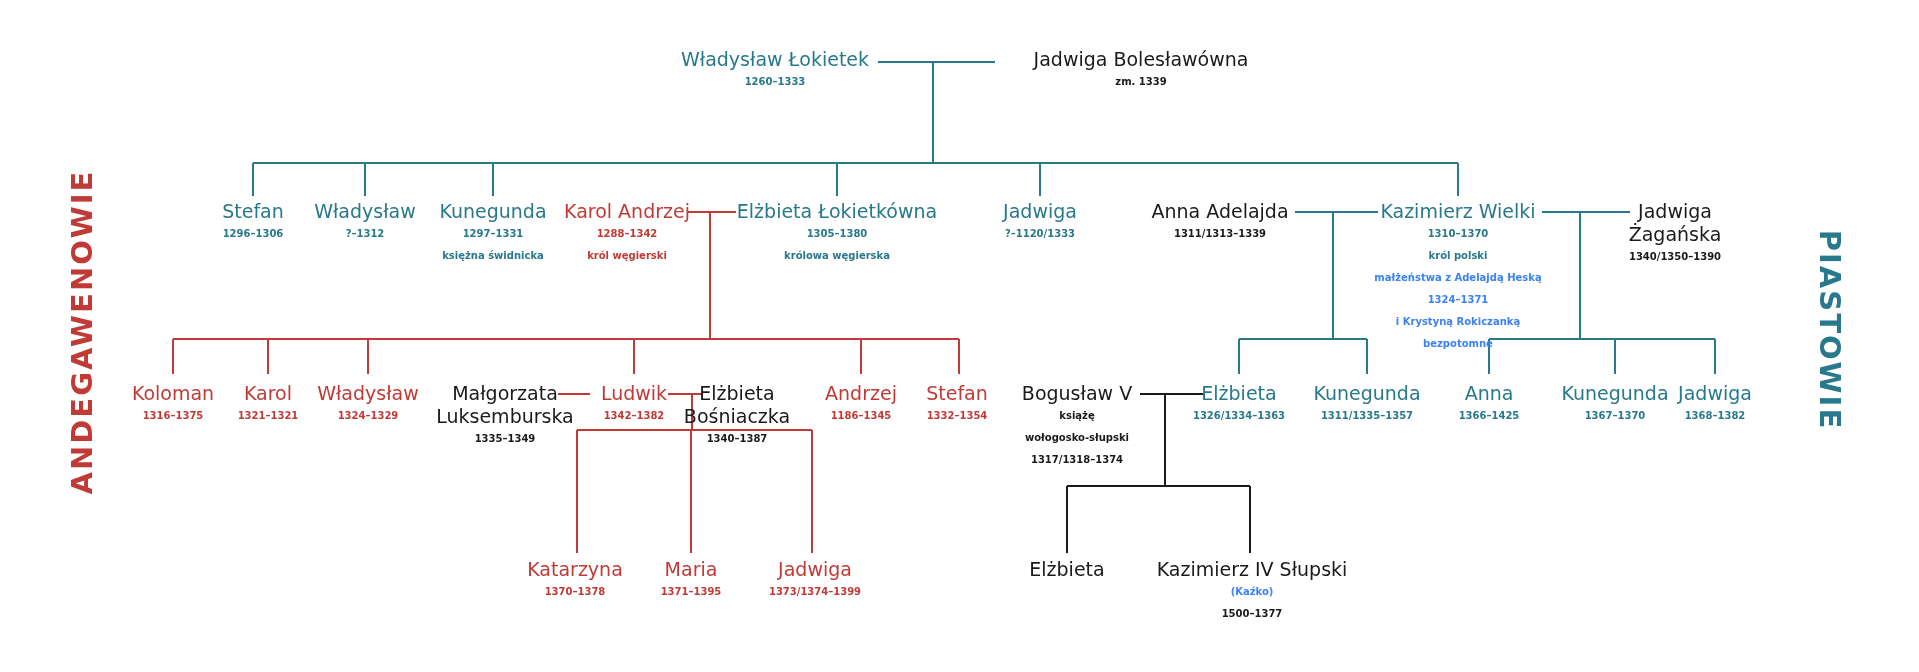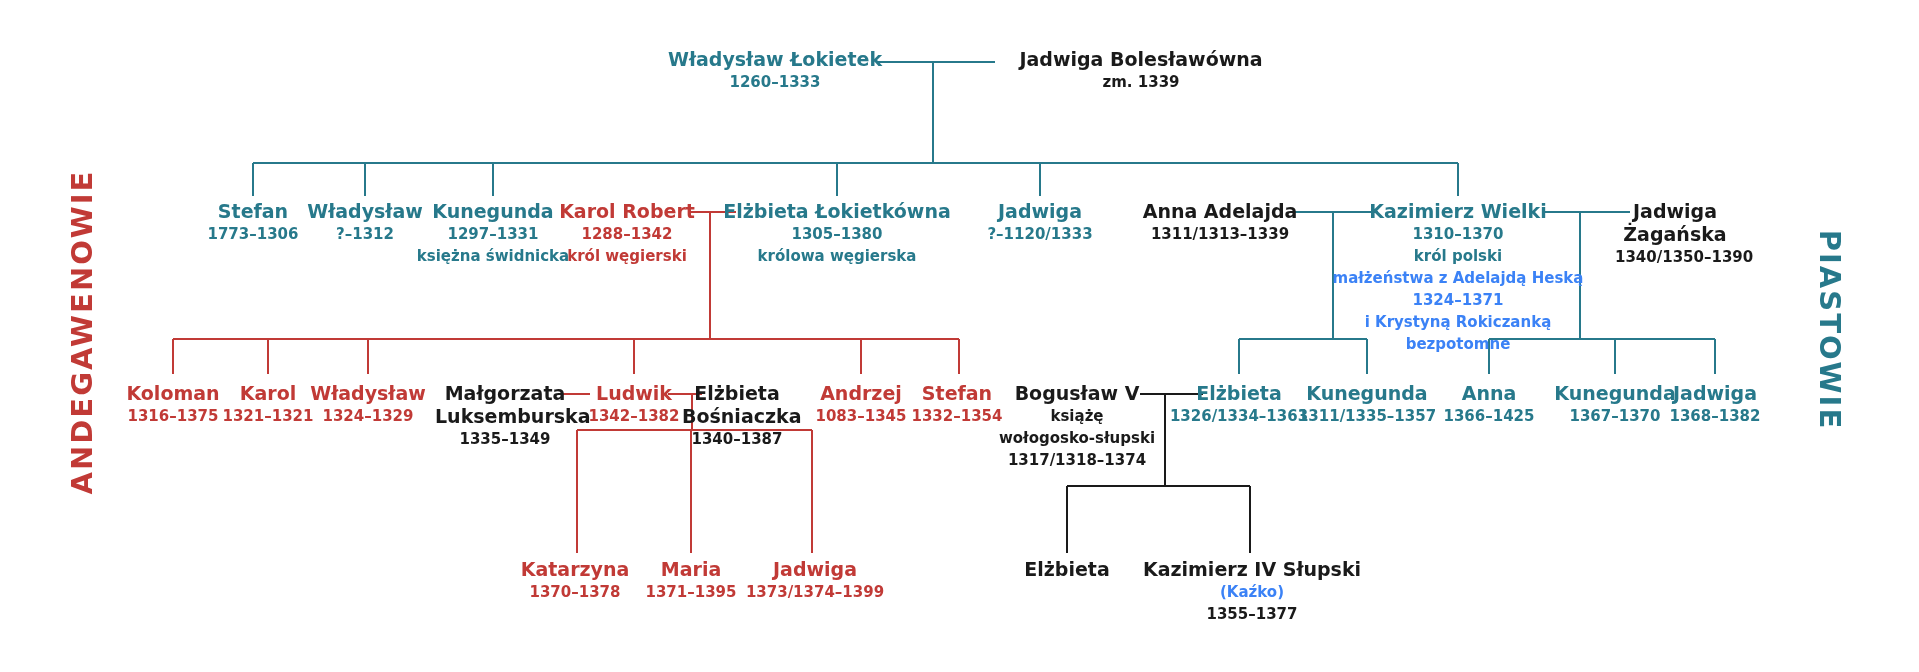--- a/index.html
+++ b/index.html
@@ -10,22 +10,22 @@
     overflow:hidden;
     font-family:"DejaVu Sans","Liberation Sans",sans-serif;
   }
   svg.lines{position:absolute;left:0;top:0;}
   .person{
     position:absolute;
     transform:translateX(-50%);
     text-align:center;
   }
   .person span{display:block;}
-  .person .name{font-size:19px;font-weight:700;line-height:23px;white-space:nowrap;}
-  .person .dates,.person .role,.person .note{font-size:15px;font-weight:600;line-height:22px;white-space:nowrap;}
+  .person .name{font-size:19px;font-weight:400;line-height:23px;white-space:nowrap;}
+  .person .dates,.person .role,.person .note{font-size:10px;font-weight:600;line-height:22px;white-space:nowrap;}
   .person.wrap .name{white-space:normal;}
   .teal{color:#27798b;}
   .red{color:#c13a36;}
   .black{color:#1a1a1a;}
   .person .note{color:#3b82f6;}
   .dynasty{
     position:absolute;
     font-size:29px;font-weight:700;letter-spacing:2px;white-space:nowrap;
   }
   .dynasty.left{left:82px;top:332px;transform:translate(-50%,-50%) rotate(-90deg);}
@@ -96,33 +96,33 @@
     <span class="name">Władysław Łokietek</span>
     <span class="dates">1260–1333</span>
   </div>
   <div class="person black" style="left:1113px;top:48px;margin-left:28px;">
     <span class="name">Jadwiga Bolesławówna</span>
     <span class="dates">zm. 1339</span>
   </div>
 
   <div class="person teal" style="left:253px;top:200px;">
     <span class="name">Stefan</span>
-    <span class="dates">1773–1306</span>
+    <span class="dates">1296–1306</span>
   </div>
   <div class="person teal" style="left:365px;top:200px;">
     <span class="name">Władysław</span>
     <span class="dates">?–1312</span>
   </div>
   <div class="person teal" style="left:493px;top:200px;">
     <span class="name">Kunegunda</span>
     <span class="dates">1297–1331</span>
     <span class="role">księżna świdnicka</span>
   </div>
   <div class="person red" style="left:627px;top:200px;">
-    <span class="name">Karol Robert</span>
+    <span class="name">Karol Andrzej</span>
     <span class="dates">1288–1342</span>
     <span class="role">król węgierski</span>
   </div>
   <div class="person teal" style="left:837px;top:200px;">
     <span class="name">Elżbieta Łokietkówna</span>
     <span class="dates">1305–1380</span>
     <span class="role">królowa węgierska</span>
   </div>
   <div class="person teal" style="left:1040px;top:200px;">
     <span class="name">Jadwiga</span>
@@ -165,21 +165,21 @@
   <div class="person red" style="left:634px;top:382px;">
     <span class="name">Ludwik</span>
     <span class="dates">1342–1382</span>
   </div>
   <div class="person black wrap" style="left:737px;top:382px;width:110px;">
     <span class="name">Elżbieta Bośniaczka</span>
     <span class="dates">1340–1387</span>
   </div>
   <div class="person red" style="left:861px;top:382px;">
     <span class="name">Andrzej</span>
-    <span class="dates">1083–1345</span>
+    <span class="dates">1186–1345</span>
   </div>
   <div class="person red" style="left:957px;top:382px;">
     <span class="name">Stefan</span>
     <span class="dates">1332–1354</span>
   </div>
   <div class="person black" style="left:1077px;top:382px;">
     <span class="name">Bogusław V</span>
     <span class="role">książę</span>
     <span class="role">wołogosko-słupski</span>
     <span class="dates">1317/1318–1374</span>
@@ -216,16 +216,16 @@
   <div class="person red" style="left:815px;top:558px;">
     <span class="name">Jadwiga</span>
     <span class="dates">1373/1374–1399</span>
   </div>
   <div class="person black" style="left:1067px;top:558px;">
     <span class="name">Elżbieta</span>
   </div>
   <div class="person black" style="left:1252px;top:558px;">
     <span class="name">Kazimierz IV Słupski</span>
     <span class="note">(Kaźko)</span>
-    <span class="dates">1355–1377</span>
+    <span class="dates">1500–1377</span>
   </div>
 
 </div>
 
 </body></html>

